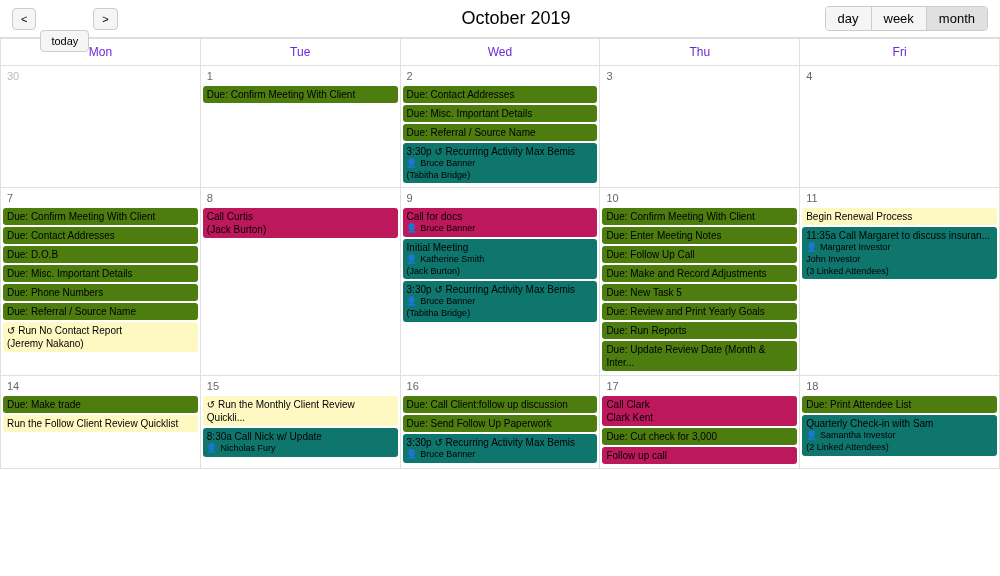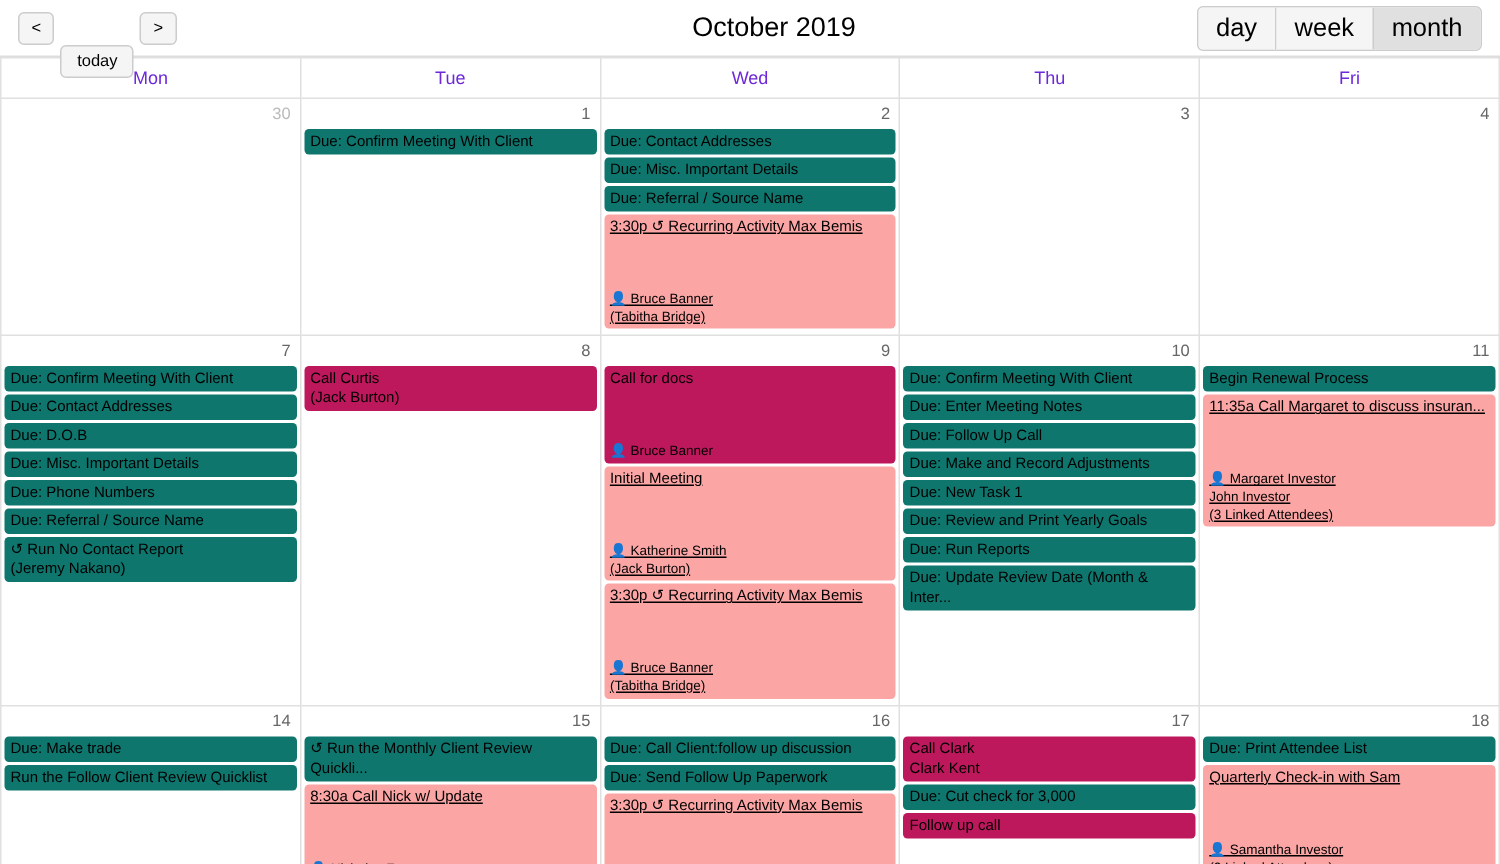--- a/index.html
+++ b/index.html
@@ -4,36 +4,36 @@
   <style>
     * { box-sizing: border-box; margin: 0; padding: 0; }
     body { font-family: -apple-system, BlinkMacSystemFont, 'Segoe UI', sans-serif; font-size: 11px; background: #fff; }
     
     .header { display: flex; align-items: center; justify-content: center; padding: 8px 12px; background: #fff; border-bottom: 1px solid #ddd; position: relative; }
     .nav-buttons { position: absolute; left: 12px; display: flex; align-items: center; gap: 4px; }
     .nav-btn { border: 1px solid #ccc; background: #f5f5f5; border-radius: 4px; padding: 4px 8px; cursor: pointer; font-size: 11px; }
     .today-btn { border: 1px solid #ccc; background: #f5f5f5; border-radius: 4px; padding: 4px 10px; cursor: pointer; font-size: 11px; margin-top: 45px; }
     .month-title { font-size: 18px; font-weight: 400; margin-left: 32px; }
     .view-buttons { position: absolute; right: 12px; display: flex; border: 1px solid #ccc; border-radius: 4px; overflow: hidden; }
-    .view-btn { padding: 4px 12px; background: #f5f5f5; border: none; cursor: pointer; font-size: 17px; border-right: 1px solid #ccc; }
+    .view-btn { padding: 4px 12px; background: #f5f5f5; border: none; cursor: pointer; font-size: 13px; border-right: 1px solid #ccc; }
     .view-btn:last-child { border-right: none; }
     .view-btn.active { background: #e0e0e0; }
 
     .calendar { width: 100%; border-collapse: collapse; }
     .day-header { text-align: center; padding: 6px; font-size: 12px; font-weight: 500; background: #fff; border: 1px solid #e0e0e0; color: #6d28d9; }
     .day-cell { vertical-align: top; border: 1px solid #e0e0e0; padding: 2px; width: 14.28%; min-height: 110px; position: relative; }
-    .day-number { text-align: right; padding: 2px 4px; font-size: 11px; color: #666; margin-bottom: 2px; }
+    .day-number { padding: 2px 4px; font-size: 11px; color: #666; margin-bottom: 2px; }
     .day-number.other-month { color: #bbb; }
     
     .event { border-radius: 3px; padding: 2px 4px; margin-bottom: 2px; font-size: 10px; line-height: 1.3; cursor: pointer; }
-    .event.cyan { background: #0f766e; color: #000; }
-    .event.yellow { background: #fca5a5; color: #000; text-decoration: underline; }
-    .event.green { background: #0f766e; color: #000; }
+    .event.cyan { background: #4d7c0f; color: #000; }
+    .event.yellow { background: #0f766e; color: #000; }
+    .event.green { background: #fef9c3; color: #000; }
     .event.pink { background: #be185d; color: #000; }
-    .event .attendee { font-size: 9px; display: flex; align-items: center; gap: 2px; margin-top: 36px; }
+    .event .attendee { font-size: 9px; display: flex; align-items: center; gap: 2px; }
   </style>
 </head>
 <body>
 
 <div class="header">
   <div class="nav-buttons">
     <button class="nav-btn">&lt;</button>
     <button class="today-btn">today</button>
     <button class="nav-btn">&gt;</button>
   </div>
@@ -98,21 +98,21 @@
           <div class="event pink"><span>Call for docs</span><div class="attendee">👤 Bruce Banner</div></div>
           <div class="event yellow"><span>Initial Meeting</span><div class="attendee">👤 Katherine Smith<br>(Jack Burton)</div></div>
           <div class="event yellow"><span>3:30p ↺ Recurring Activity Max Bemis</span><div class="attendee">👤 Bruce Banner<br>(Tabitha Bridge)</div></div>
         </td>
         <td class="day-cell">
           <div class="day-number">10</div>
           <div class="event cyan"><span>Due: Confirm Meeting With Client</span></div>
           <div class="event cyan"><span>Due: Enter Meeting Notes</span></div>
           <div class="event cyan"><span>Due: Follow Up Call</span></div>
           <div class="event cyan"><span>Due: Make and Record Adjustments</span></div>
-          <div class="event cyan"><span>Due: New Task 1</span></div>
+          <div class="event cyan"><span>Due: New Task 5</span></div>
           <div class="event cyan"><span>Due: Review and Print Yearly Goals</span></div>
           <div class="event cyan"><span>Due: Run Reports</span></div>
           <div class="event cyan"><span>Due: Update Review Date (Month &amp; Inter...</span></div>
         </td>
         <td class="day-cell">
           <div class="day-number">11</div>
           <div class="event green"><span>Begin Renewal Process</span></div>
           <div class="event yellow"><span>11:35a Call Margaret to discuss insuran...</span><div class="attendee">👤 Margaret Investor<br>John Investor<br>(3 Linked Attendees)</div></div>
         </td>
       </tr>

